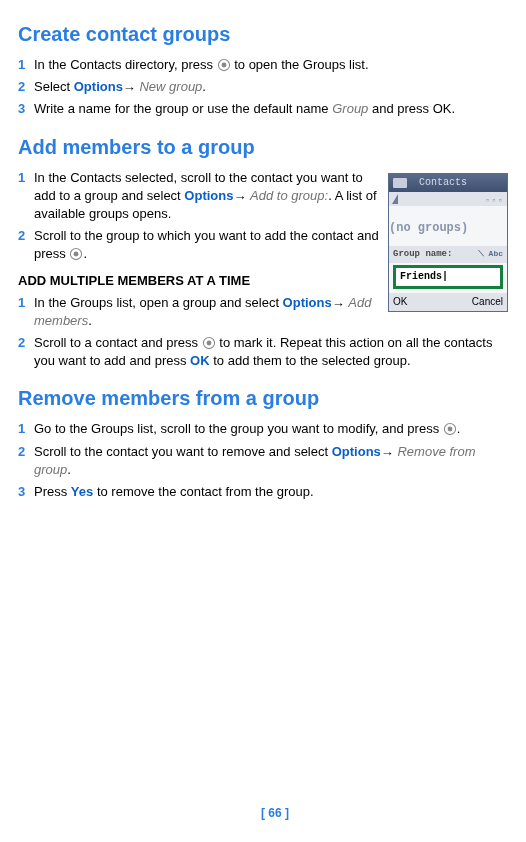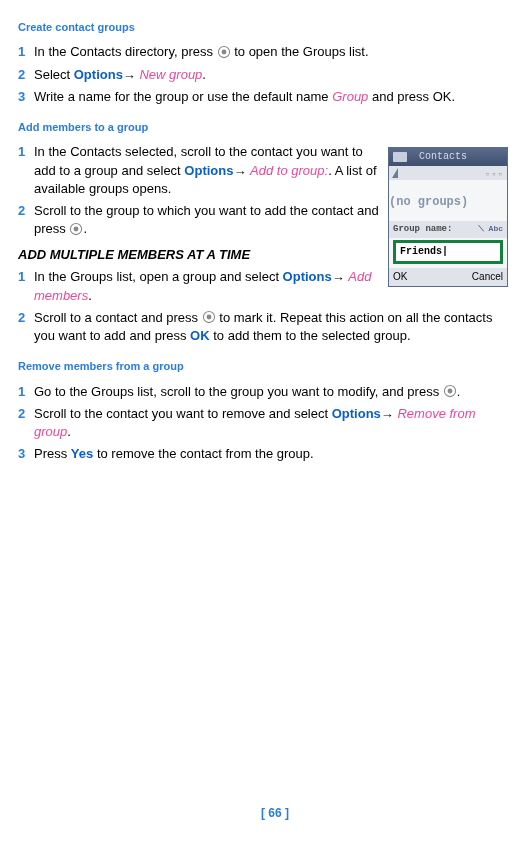--- a/index.html
+++ b/index.html
@@ -9,21 +9,21 @@
     font-size: 13px;
     color: #000;
     width: 526px;
     height: 842px;
     box-sizing: border-box;
     position: relative;
     line-height: 1.4;
   }
   h2.section-heading {
     color: #2a7de1;
-    font-size: 11px;
+    font-size: 20px;
     font-weight: bold;
     margin: 0 0 8px 0;
   }
   .step {
     display: flex;
     margin-bottom: 4px;
   }
   .step-num {
     color: #2a7de1;
     font-weight: bold;
@@ -32,31 +32,30 @@
   }
   .step-body {
     flex: 1;
   }
   .option-bold {
     color: #0a5fc7;
     font-weight: bold;
     margin-top: 32px;
   }
   .option-italic {
-    color: #ec4899;
+    color: #737373;
     font-style: italic;
   }
   .arrow {
     font-family: sans-serif;
   }
   .sub-heading {
     font-weight: bold;
     font-size: 13px;
     margin: 8px 16px 4px 0;
-    font-style: italic;
   }
   .circle-icon {
     display: inline-block;
     width: 14px;
     height: 14px;
     vertical-align: middle;
     position: relative;
     top: -1px;
   }
   .page-footer {

